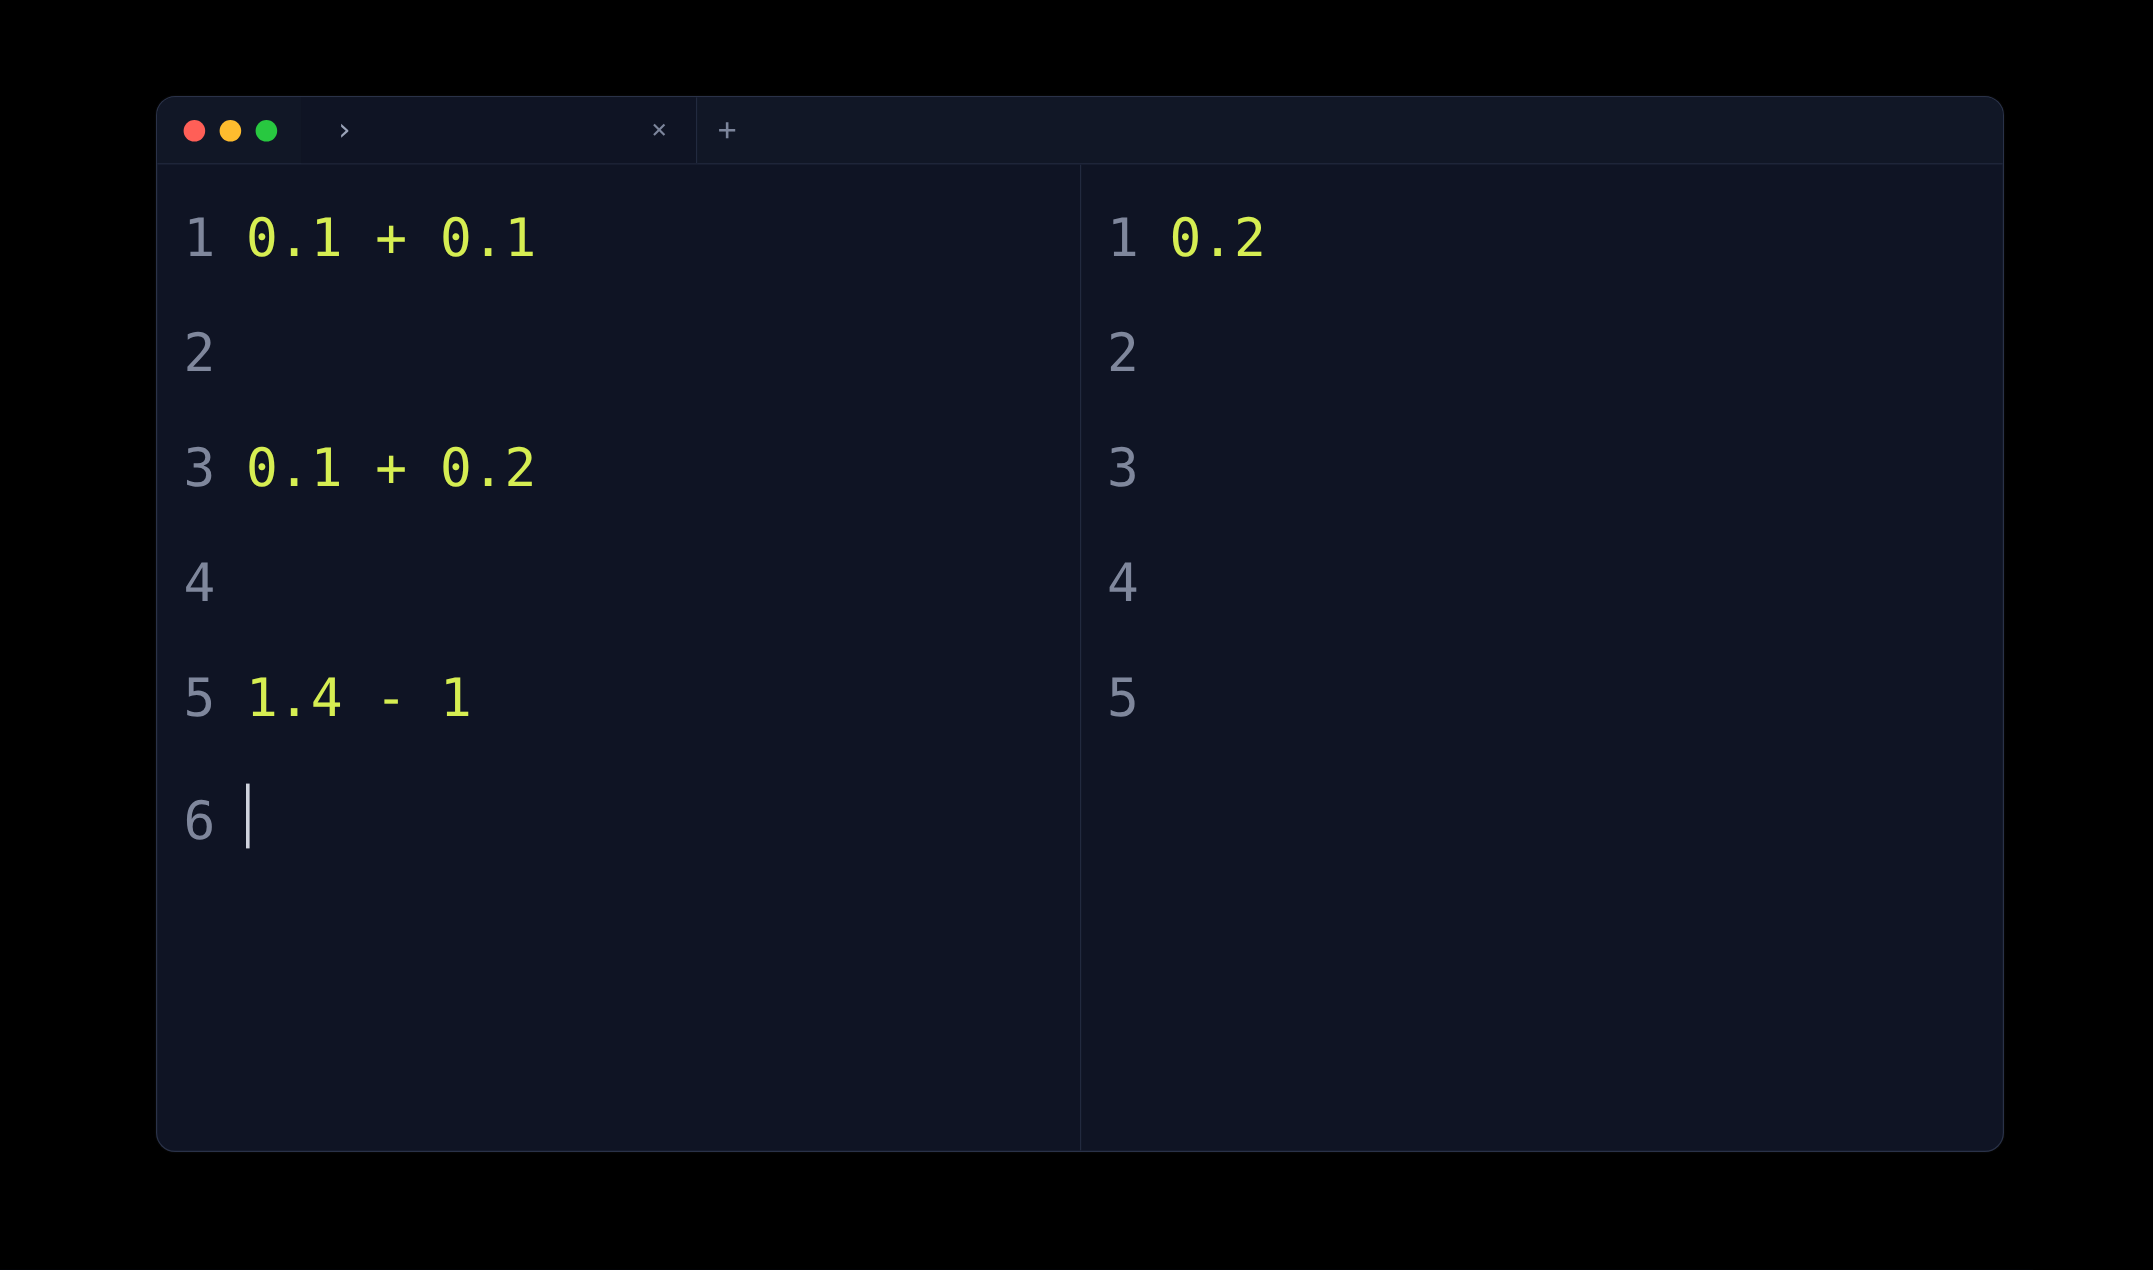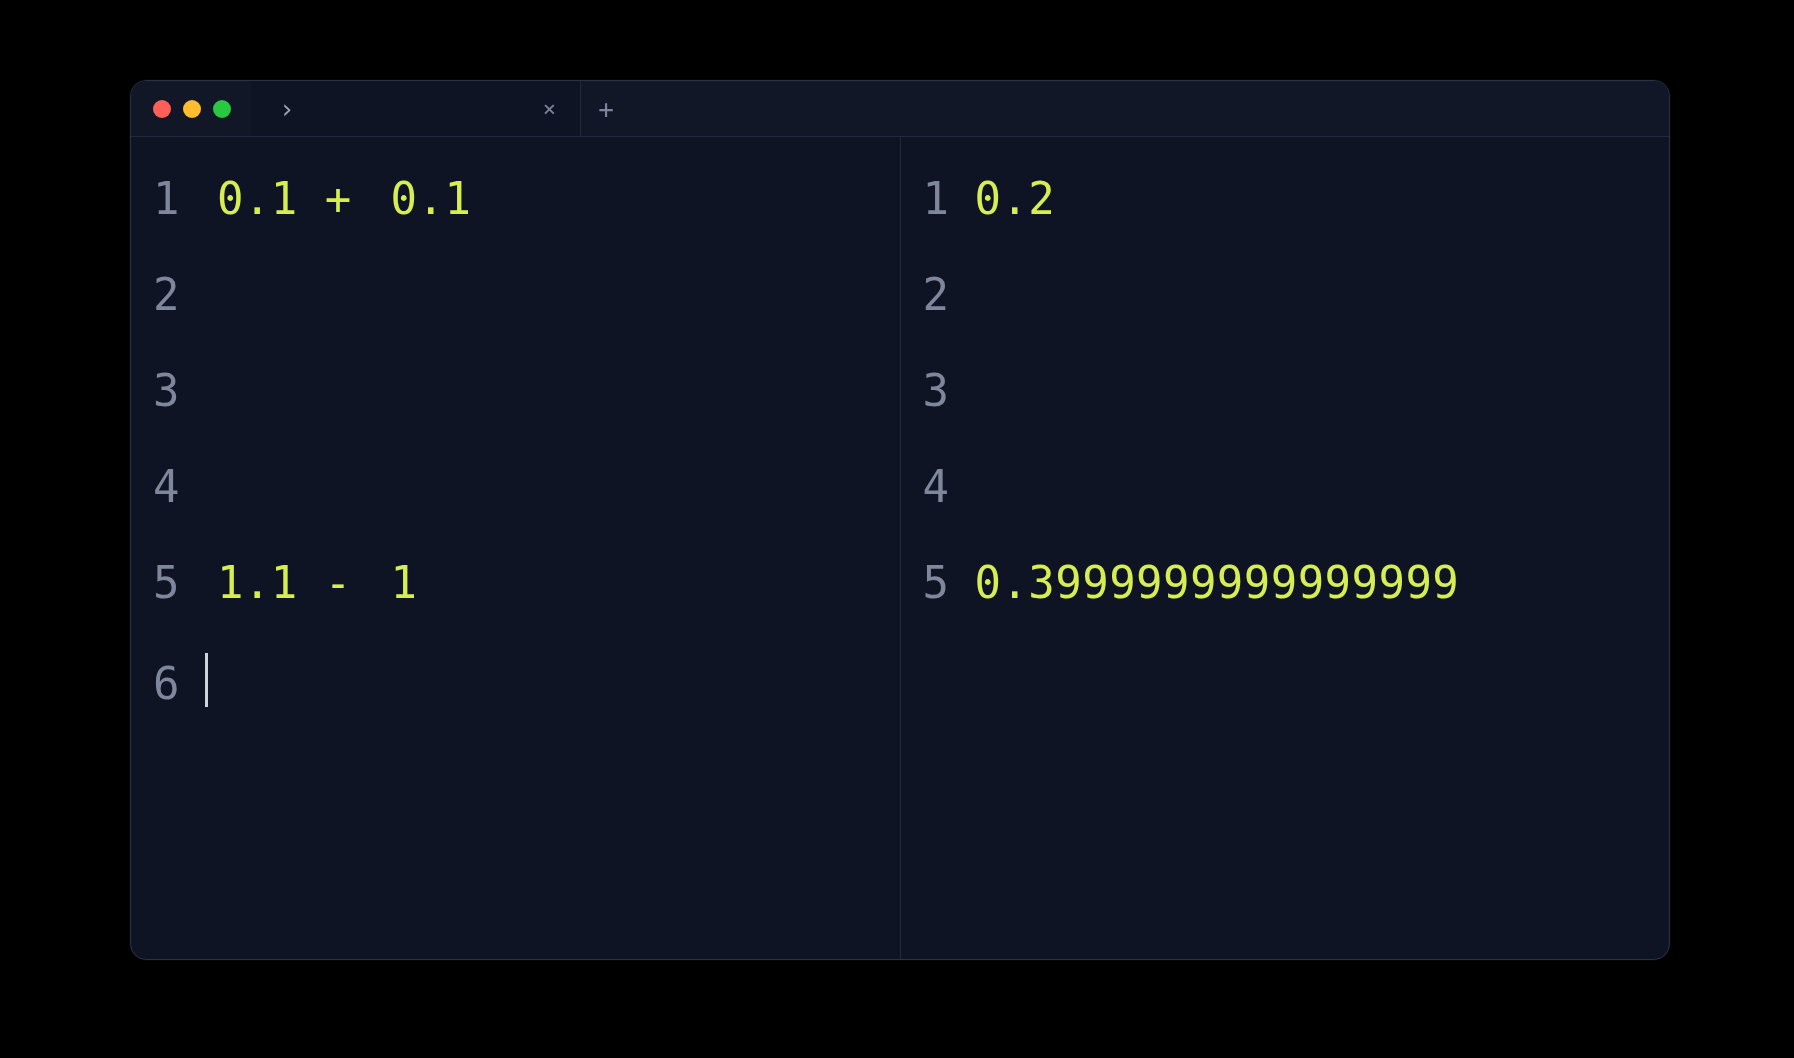--- a/index.html
+++ b/index.html
@@ -88,21 +88,21 @@
     letter-spacing: 0.01em;
     padding-right: 28px;
     flex: 0 0 auto;
     min-width: 52px;
   }
   .code {
     font-size: 44px;
     letter-spacing: 0.01em;
     white-space: pre;
   }
-  .num { color: #d6ee52; margin-left: 12px; }
+  .num { color: #d6ee52; }
   .op  { color: #d6ee52; }
   .result { color: #d6ee52; }
   .cursor {
     display: inline-block;
     width: 3px;
     height: 54px;
     background: #cfd3de;
     vertical-align: -8px;
   }
 </style>
@@ -132,28 +132,29 @@
         <div class="line">
           <div class="gutter">1</div>
           <div class="code"><span class="num">0.1</span><span class="op"> + </span><span class="num">0.1</span></div>
         </div>
         <div class="line">
           <div class="gutter">2</div>
           <div class="code"></div>
         </div>
         <div class="line">
           <div class="gutter">3</div>
+          <div class="code"><span class="num">0.1</span><span class="op"> + </span><span class="num">0.2</span></div>
         </div>
         <div class="line">
           <div class="gutter">4</div>
           <div class="code"></div>
         </div>
         <div class="line">
           <div class="gutter">5</div>
-          <div class="code"><span class="num">1.1</span><span class="op"> - </span><span class="num">1</span></div>
+          <div class="code"><span class="num">1.4</span><span class="op"> - </span><span class="num">1</span></div>
         </div>
         <div class="line">
           <div class="gutter">6</div>
           <div class="code"><span class="cursor"></span></div>
         </div>
       </div>
     <div class="pane" id="pane-right">
         <div class="line">
           <div class="gutter">1</div>
           <div class="code result">0.2</div>
@@ -164,17 +165,16 @@
         </div>
         <div class="line">
           <div class="gutter">3</div>
         </div>
         <div class="line">
           <div class="gutter">4</div>
           <div class="code result"></div>
         </div>
         <div class="line">
           <div class="gutter">5</div>
-          <div class="code result">0.3999999999999999</div>
         </div>
       </div>
   </div>
 </div>
 
 </body></html>

